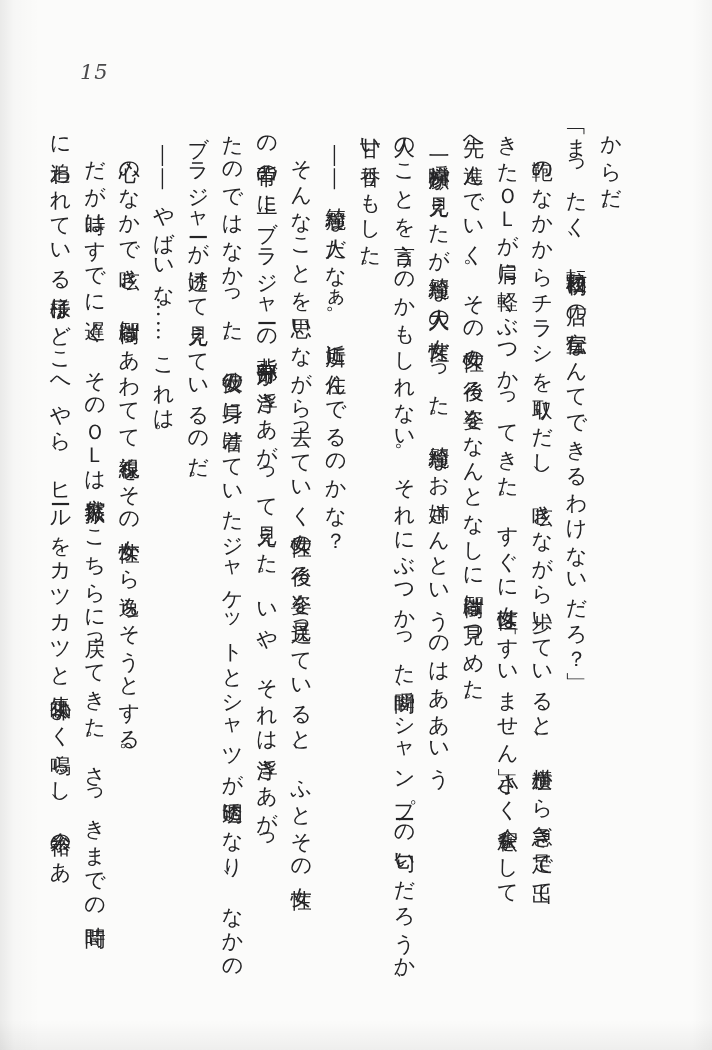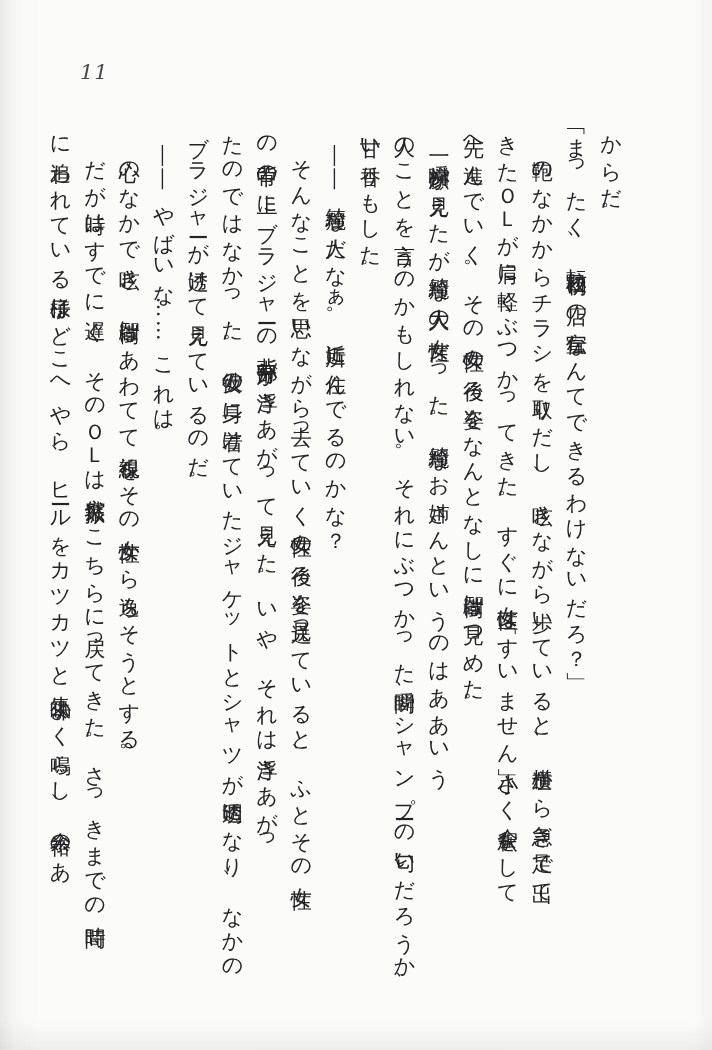--- a/index.html
+++ b/index.html
@@ -51,21 +51,21 @@
     white-space: nowrap;
   }
   .line.indent {
     text-indent: 23.5px;
   }
 </style>
 </head>
 <body style="background: rgb(251, 251, 250);">
 
 <div class="page">
-  <div class="page-number" style="color: rgb(74, 74, 76);">11</div>
+  <div class="page-number" style="color: rgb(74, 74, 76);">15</div>
   <div class="text-block" style="color: rgb(36, 36, 38);">
       <div class="line">からだ。</div>
       <div class="line">「まったく、転校初日に店の宣伝なんてできるわけないだろ？」</div>
       <div class="line indent">鞄のなかからチラシを取りだし、呟きながら歩いていると、横道から急ぎ足で出て</div>
       <div class="line">きたＯＬが肩に軽くぶつかってきた。すぐに女性は「すいません」小さく会釈をして</div>
       <div class="line">先へ進んでいく。その女性の後ろ姿をなんとなしに智樹は見つめた。</div>
       <div class="line indent">一瞬横顔が見えたが綺麗な大人の女性だった。綺麗なお姉さんというのはああいう</div>
       <div class="line">人のことを言うのかもしれない。それにぶつかった瞬間、シャンプーの匂いだろうか、</div>
       <div class="line">甘い香りもした。</div>
       <div class="line indent">――綺麗な人だなぁ。近所に住んでるのかな？</div>

